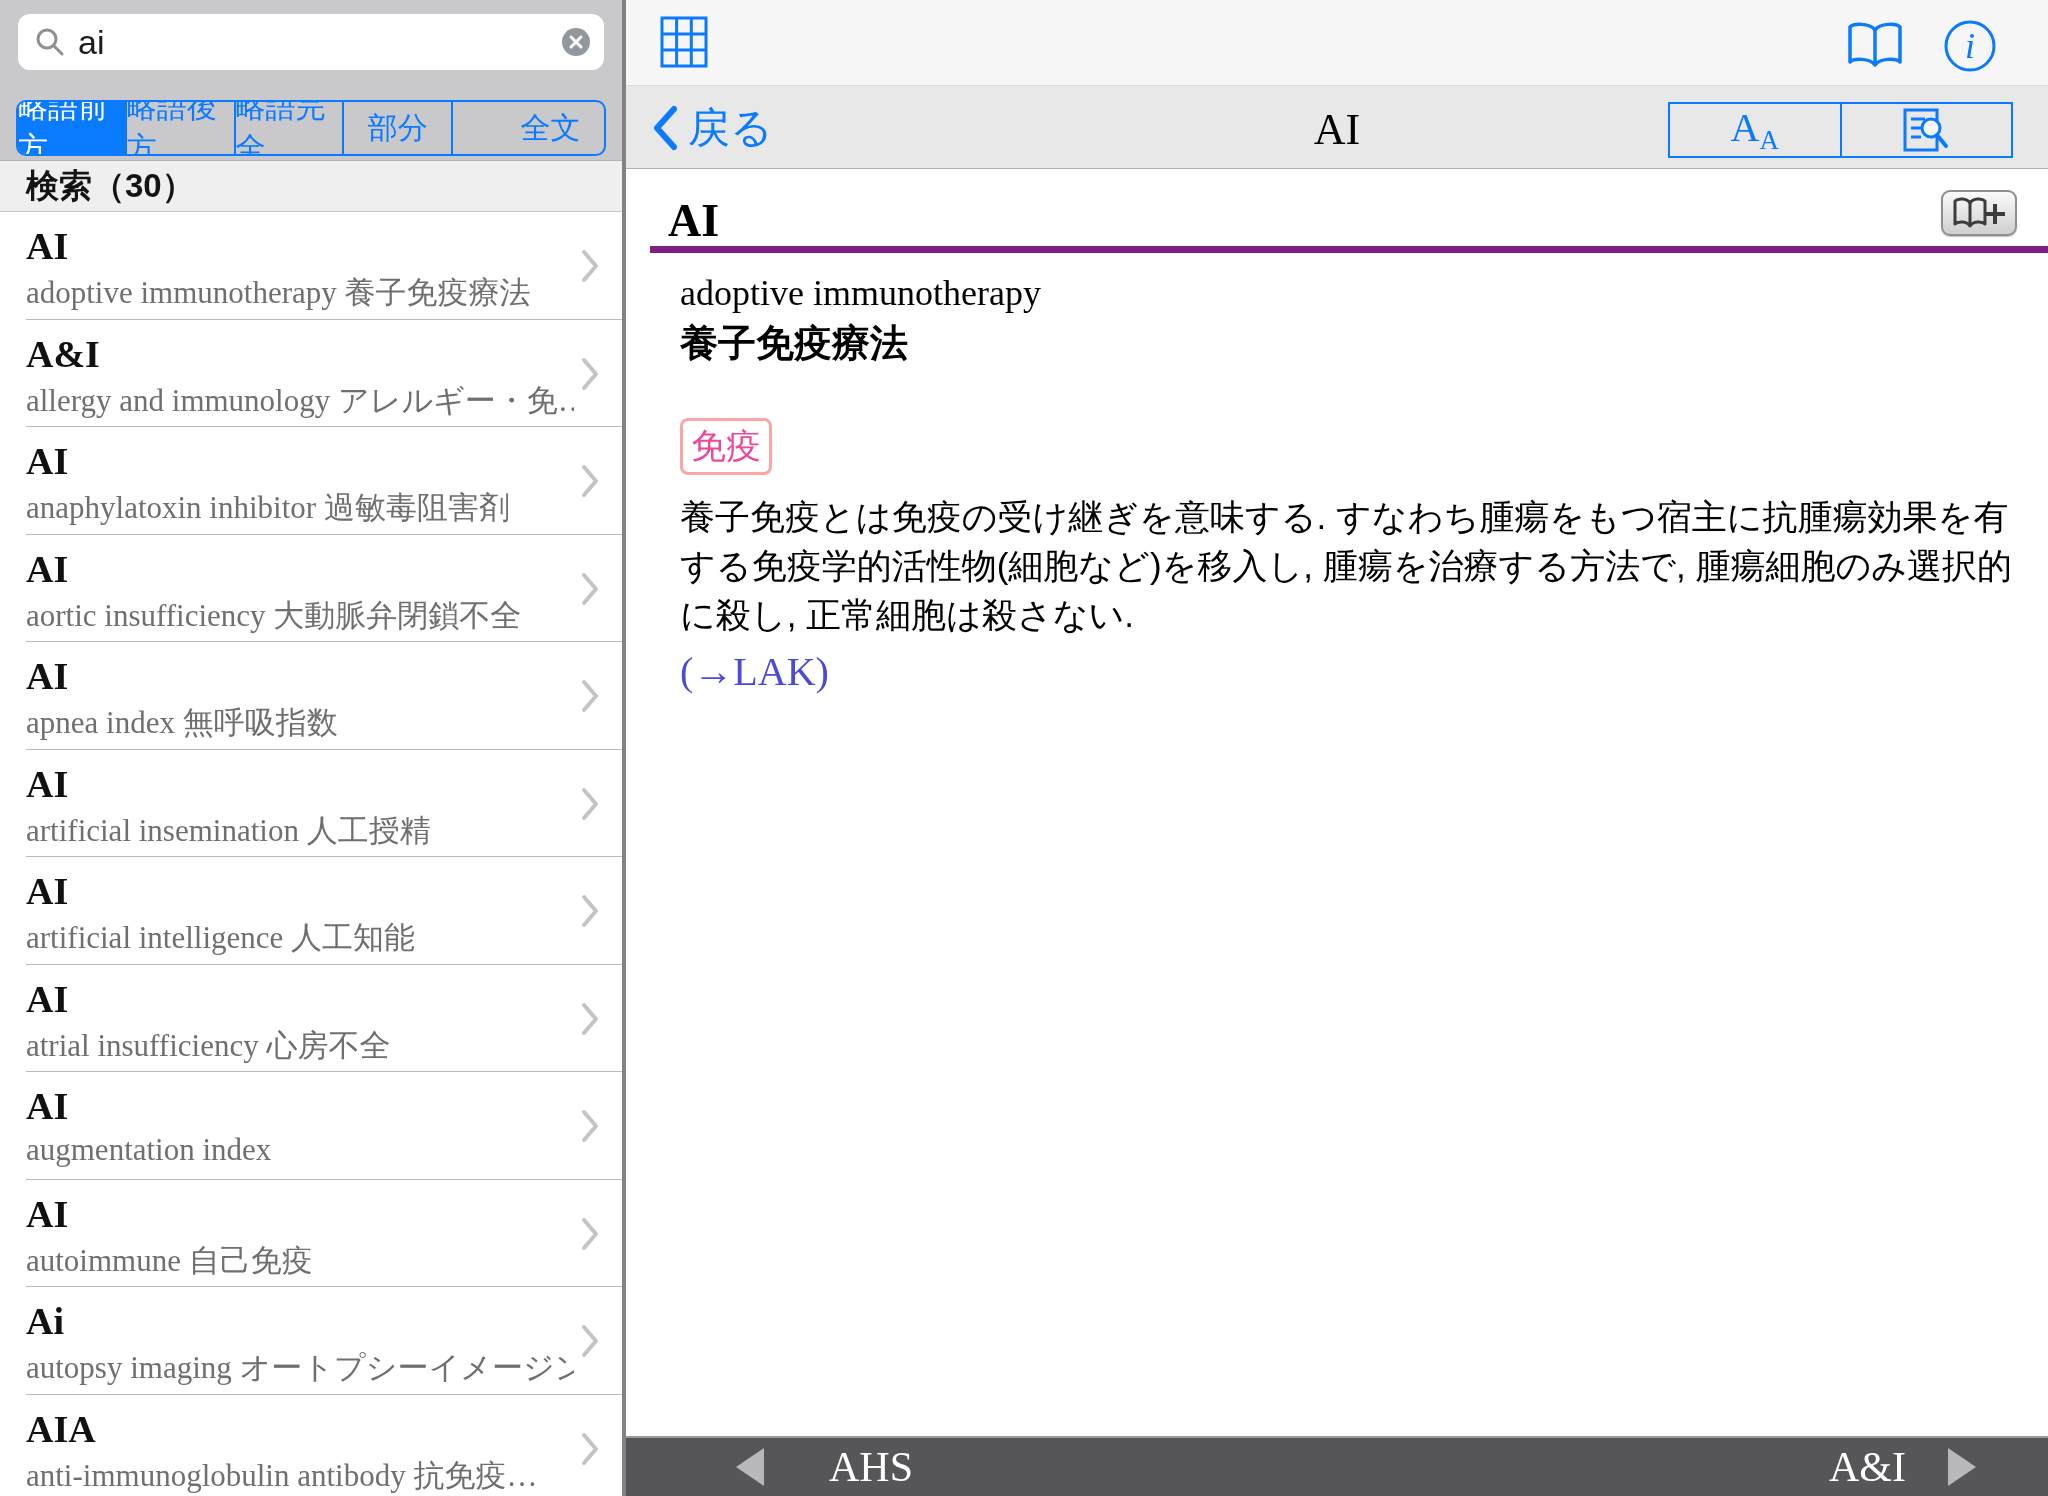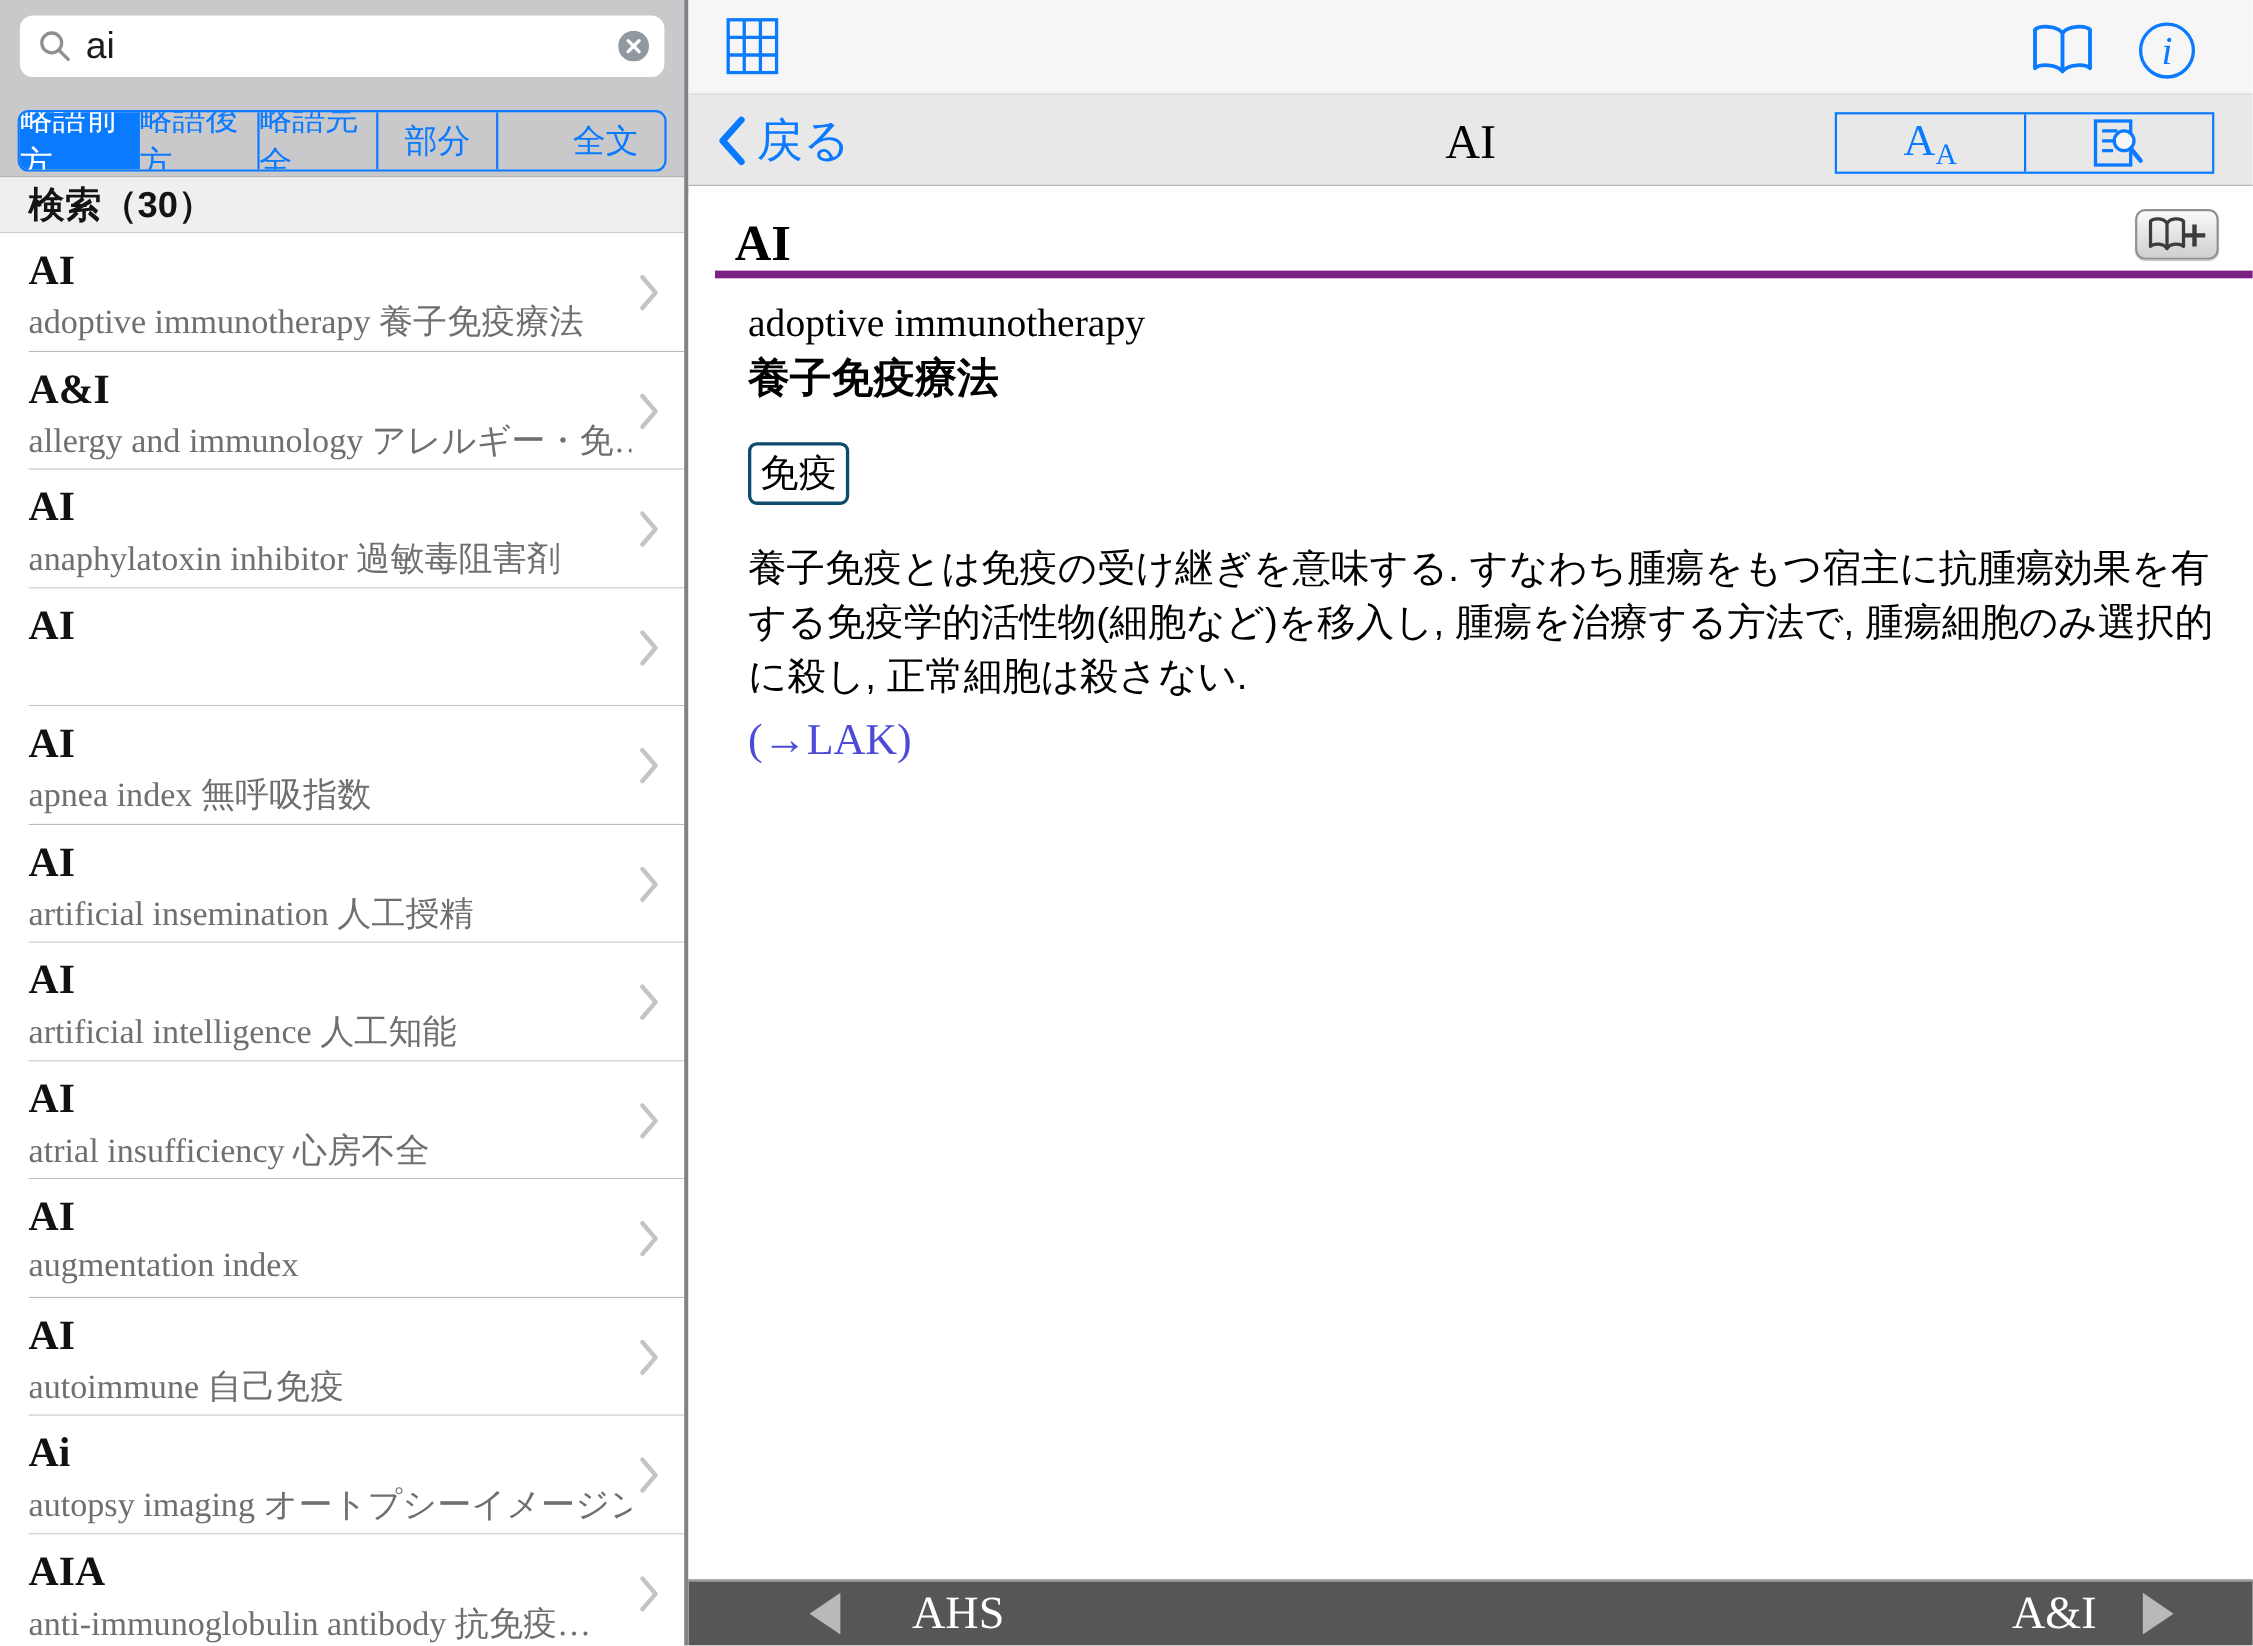--- a/index.html
+++ b/index.html
@@ -56,21 +56,21 @@
   #font-size-glyph .sub{font-size:27px;vertical-align:-8px;}
 
   #content{position:absolute;left:0;top:176px;width:1422px;height:1260px;background:#fff;}
   #headword{position:absolute;left:42px;top:18px;font-family:"Liberation Serif",serif;font-weight:bold;font-size:46px;color:#000;}
   #bookmark-btn{position:absolute;right:31px;top:14px;width:76px;height:46px;border-radius:9px;
     background:linear-gradient(#fafafa,#cfcfcf);border:2px solid #8f8f8f;
     display:flex;align-items:center;justify-content:center;box-shadow:0 1px 1px rgba(0,0,0,.25);}
   #entry-rule{position:absolute;left:24px;right:0;top:70px;height:7px;}
   #entry-english{position:absolute;left:54px;top:96px;font-family:"Liberation Serif",serif;font-size:36px;color:#000;}
   #entry-japanese{position:absolute;left:54px;top:142px;font-size:38px;font-weight:bold;color:#000;}
-  #entry-tag{position:absolute;left:54px;top:226px;border:3px solid #0c4a6e;border-radius:8px;padding:2px 8px;font-size:35px;color:#000000;}
+  #entry-tag{position:absolute;left:54px;top:242px;border:3px solid #fca5a5;border-radius:8px;padding:2px 8px;font-size:35px;color:#ec4899;}
   #entry-desc{position:absolute;left:54px;top:316px;width:1352px;font-size:35px;line-height:49px;color:#000;}
   #entry-link{position:absolute;left:54px;top:472px;font-family:"Liberation Serif",serif;font-size:40px;color:var(--link);}
 
   #bottom-bar{position:absolute;left:0;top:1436px;width:1422px;height:60px;background:var(--darkbar);border-top:2px solid #9b9b9b;}
   .bb-label{position:absolute;top:5px;font-family:"Liberation Serif",serif;font-size:42px;color:#fff;margin-left:40px;}
   #prev-label{left:163px;} #next-label{right:142px;}
   .tri{position:absolute;top:10px;width:0;height:0;border-top:19px solid transparent;border-bottom:19px solid transparent;}
   #prev-arrow{left:110px;border-right:28px solid #b9b9bc;}
   #next-arrow{right:72px;border-left:28px solid #b9b9bc;}
 </style>
@@ -121,20 +121,21 @@
   <div class="row">
     <div class="row-title">AI</div>
     <div class="row-sub">anaphylatoxin inhibitor 過敏毒阻害剤</div>
     <svg class="row-chevron" width="20" height="36" viewBox="0 0 20 36">
       <polyline points="4,4 16,18 4,32" fill="none" stroke="#c4c4c8" stroke-width="4" stroke-linecap="round" stroke-linejoin="round"></polyline>
     </svg>
   </div>
 
   <div class="row">
     <div class="row-title">AI</div>
+    <div class="row-sub">aortic insufficiency 大動脈弁閉鎖不全</div>
     <svg class="row-chevron" width="20" height="36" viewBox="0 0 20 36">
       <polyline points="4,4 16,18 4,32" fill="none" stroke="#c4c4c8" stroke-width="4" stroke-linecap="round" stroke-linejoin="round"></polyline>
     </svg>
   </div>
 
   <div class="row">
     <div class="row-title">AI</div>
     <div class="row-sub">apnea index 無呼吸指数</div>
     <svg class="row-chevron" width="20" height="36" viewBox="0 0 20 36">
       <polyline points="4,4 16,18 4,32" fill="none" stroke="#c4c4c8" stroke-width="4" stroke-linecap="round" stroke-linejoin="round"></polyline>

